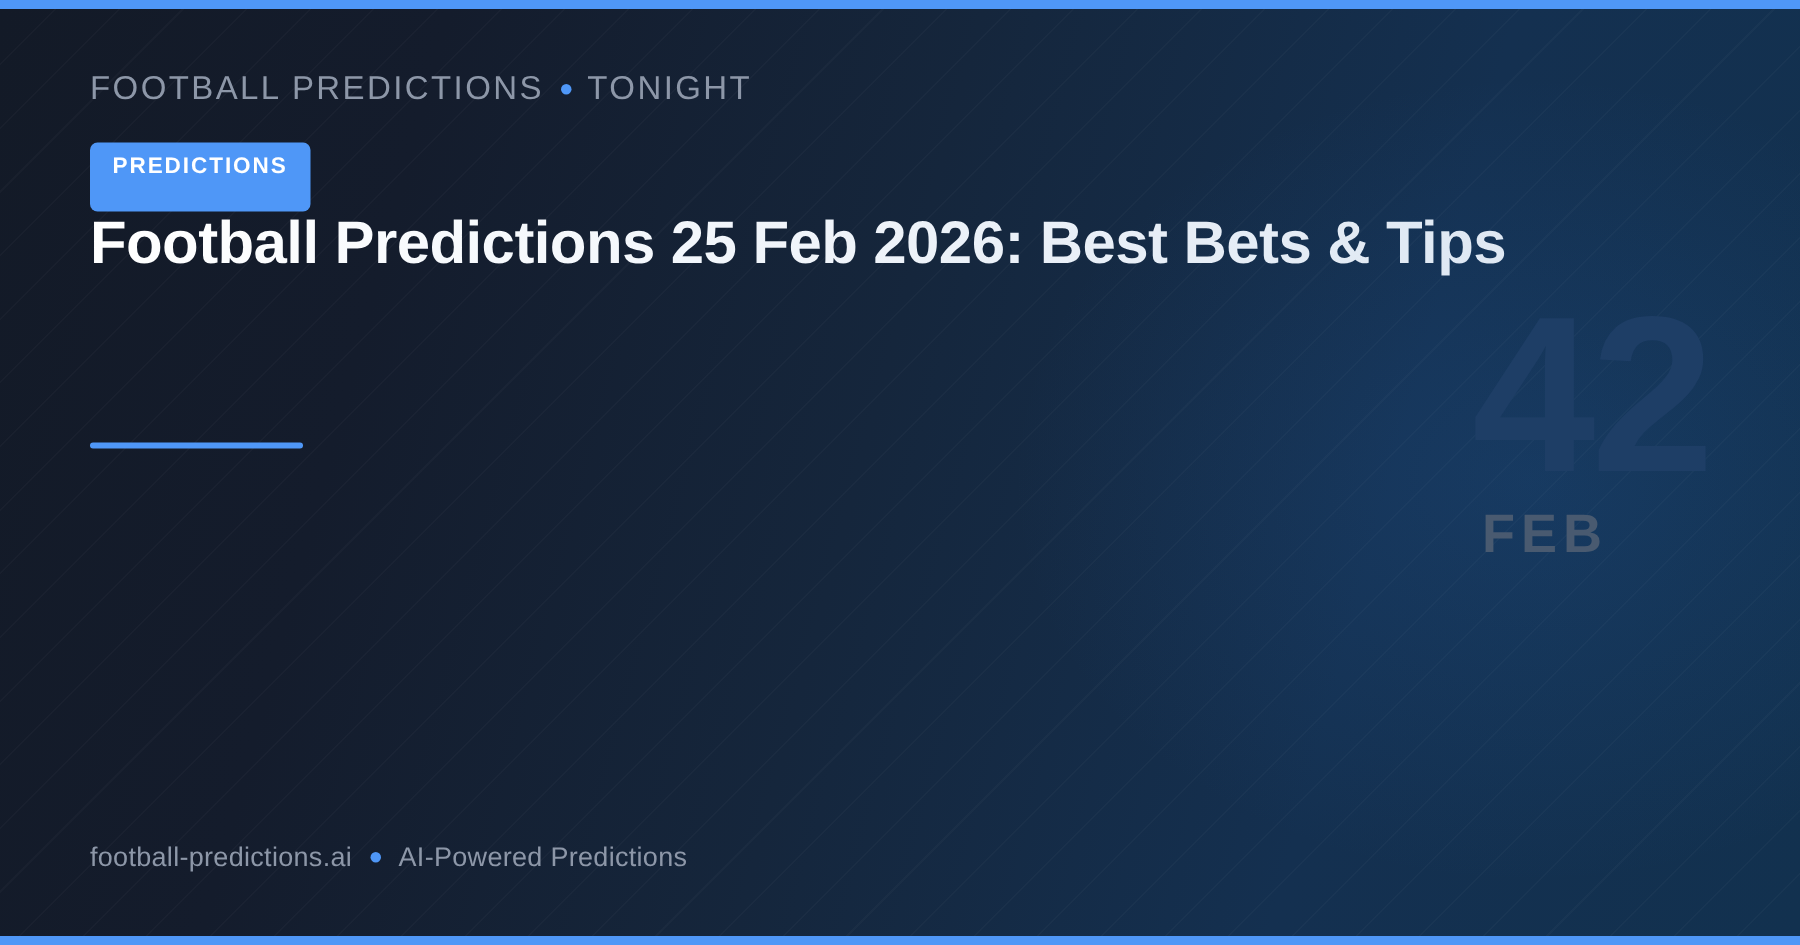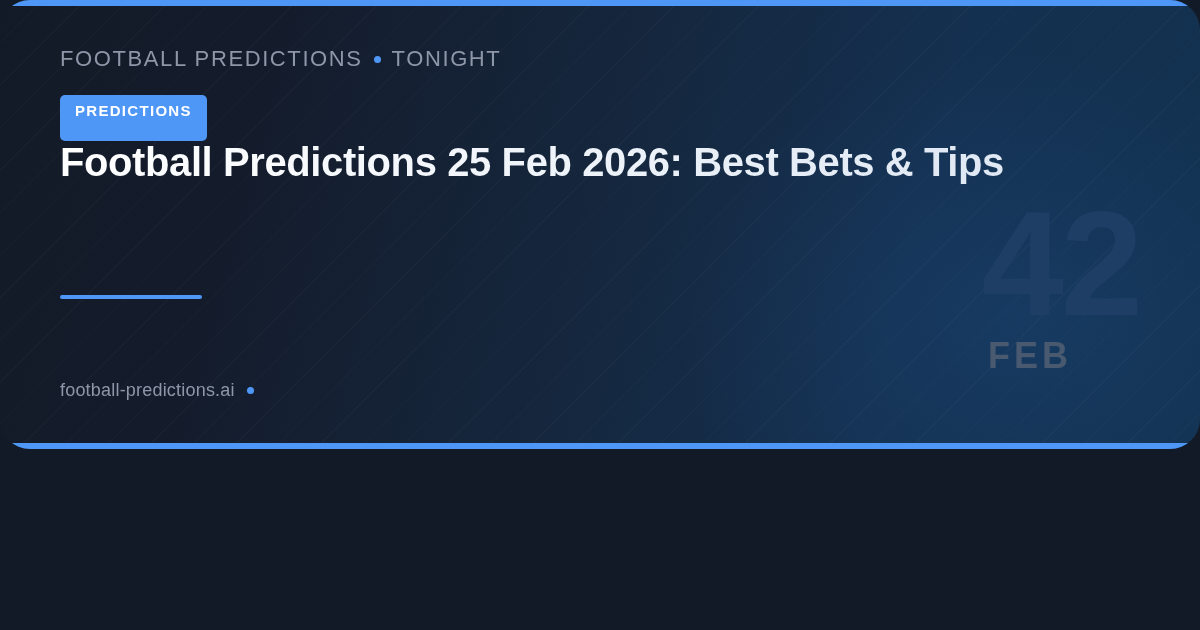--- a/index.html
+++ b/index.html
@@ -11,30 +11,29 @@
   }
 
   body {
     font-family: "Liberation Sans", sans-serif;
     background: #131a27;
   }
 
   .card {
     position: relative;
     width: 1200px;
-    height: 449px;
+    height: 630px;
     overflow: hidden;
     background:
       linear-gradient(105deg,
         #131a27 0%,
         #141c2c 22%,
         #15263c 48%,
         #143050 74%,
         #12314f 100%);
-    border-radius: 30px;
   }
 
   
   .texture {
     position: absolute;
     inset: 0;
     background-image: repeating-linear-gradient(
       135deg,
       rgba(255,255,255,0.022) 0px,
       rgba(255,255,255,0.022) 1px,
@@ -209,15 +208,16 @@
   </div>
 
   <div class="datestamp">
     <div class="date-day">42</div>
     <div class="date-month">FEB</div>
   </div>
 
   <div class="footer">
     <span>football-predictions.ai</span>
     <span class="dot"></span>
+    <span>AI-Powered Predictions</span>
   </div>
 
 </div>
 
 </body></html>

